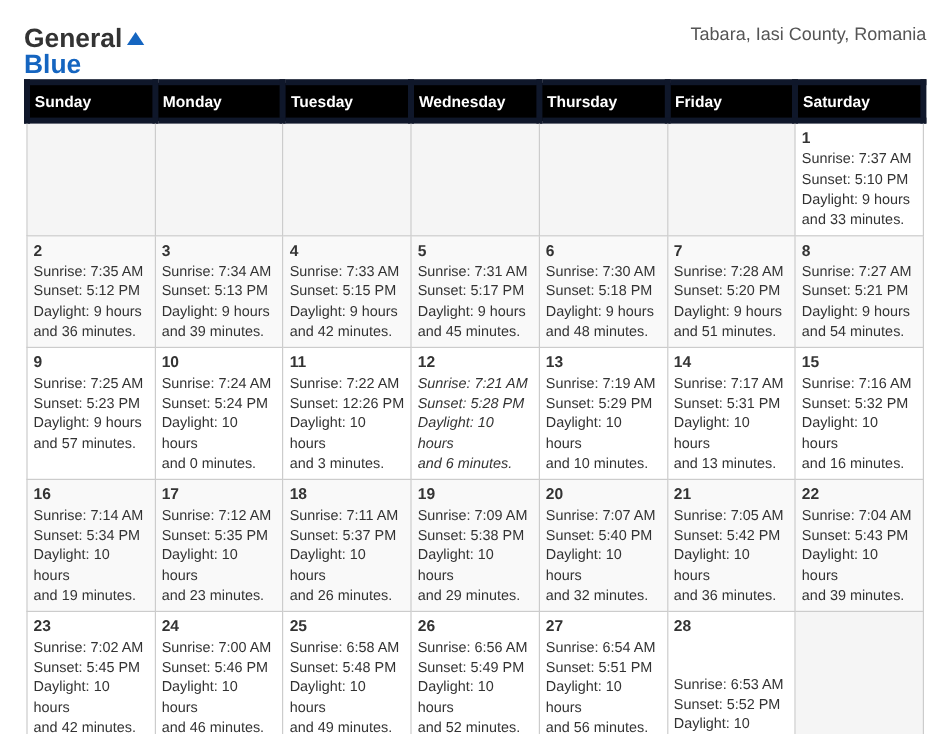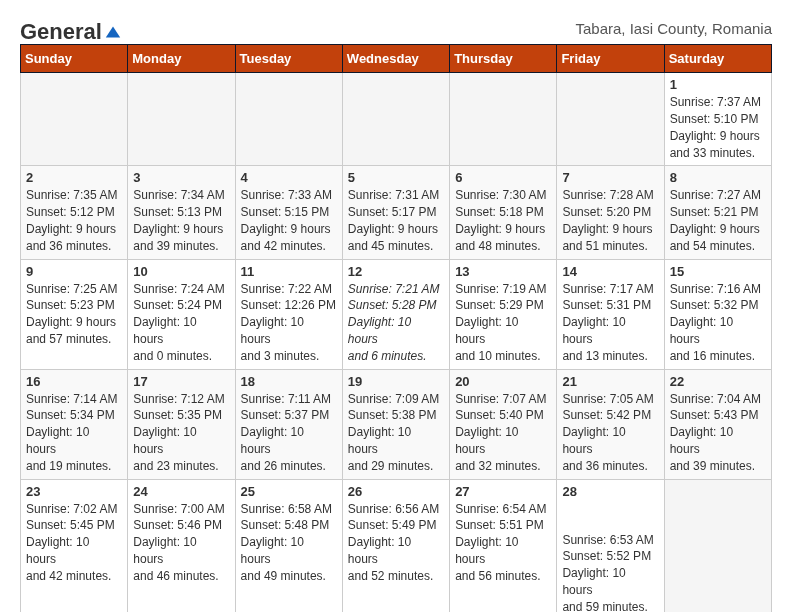--- a/index.html
+++ b/index.html
@@ -43,26 +43,26 @@
     .location {
       font-size: 15px;
       color: #555;
     }
     .calendar {
       width: 100%;
       border-collapse: collapse;
       border: 1px solid #ccc;
     }
     .calendar th {
-      background: #c2410c;
+      background: #000000;
       color: #fff;
       font-size: 13px;
       padding: 6px 4px;
       text-align: left;
-      border: 1px solid #0f172a;
+      border: 5px solid #0f172a;
     }
     .calendar td {
       vertical-align: top;
       border: 1px solid #ccc;
       padding: 4px 5px;
       width: calc(100% / 7);
       min-height: 80px;
       font-size: 10.5px;
       color: #333;
       background: #fff;
@@ -88,20 +88,21 @@
 
 <div class="header">
   <div class="logo">
     <div>
       <div style="display:flex;align-items:center;">
         <span class="logo-text logo-general">General</span>
         <svg class="logo-icon" viewBox="0 0 20 20">
           <polygon points="2,16 10,4 18,16" fill="#1565c0"></polygon>
         </svg>
       </div>
+      <div class="logo-text logo-blue" style="margin-top:-2px;">Blue</div>
     </div>
   </div>
   <div class="title-block">
     <div class="location">Tabara, Iasi County, Romania</div>
   </div>
 </div>
 
 <table class="calendar">
   <thead>
     <tr>

